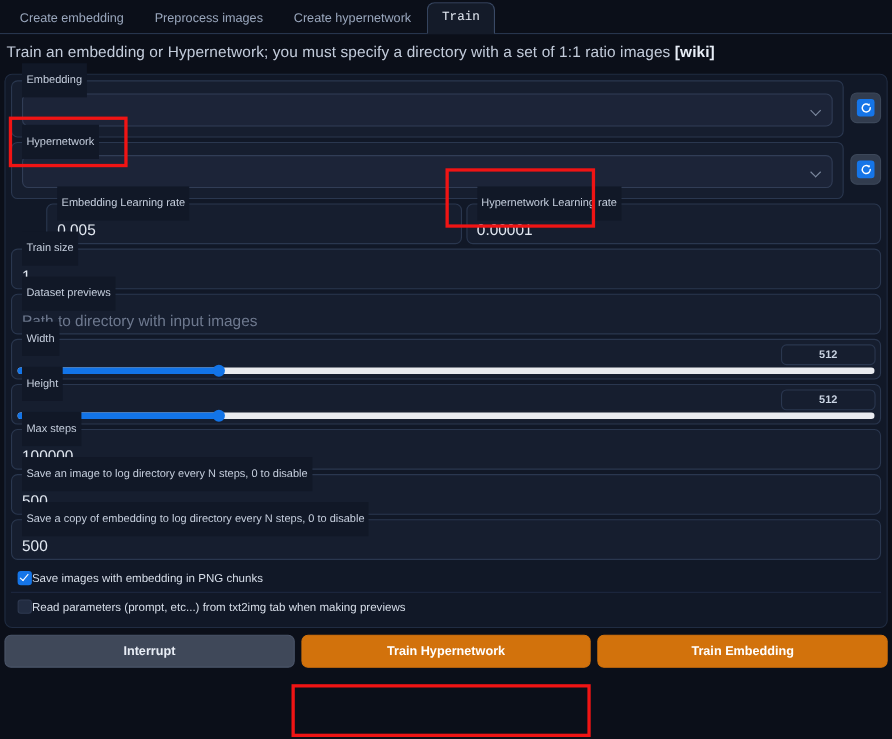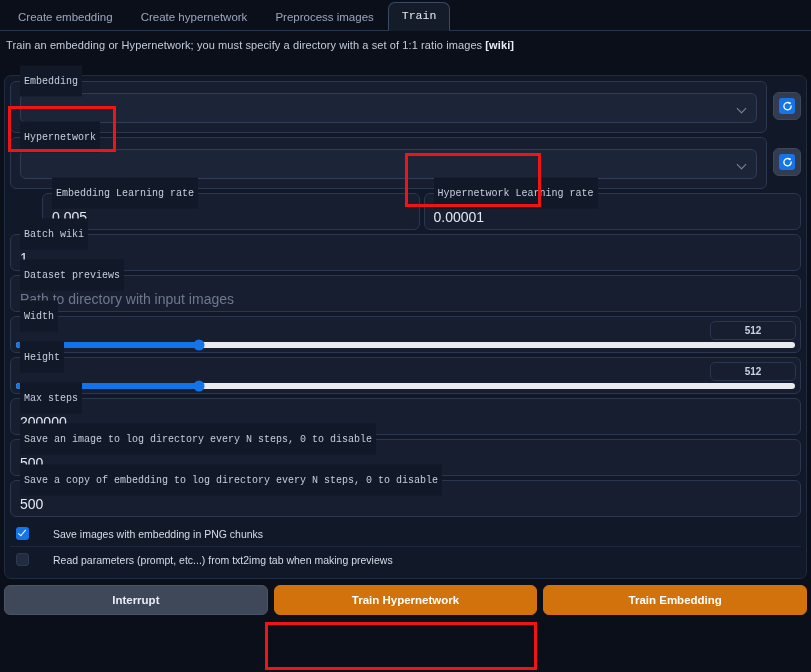--- a/index.html
+++ b/index.html
@@ -24,22 +24,22 @@
     border-radius: 7px 7px 0 0; line-height: 14px;
     position: relative; top: 1px; white-space: nowrap;
   }
   .tab.active {
     color: #e6ecf5; background: #141b29;
     border-color: #3a4a66; border-bottom: 1px solid #141b29; font-family: Liberation Mono, monospace;
   }
 
   
   .desc {
-    font-size: 11px; color: #c3ccdb;
-    padding: 8px 0 24px 6px; letter-spacing: .1px;
+    font-size: 14px; color: #c3ccdb;
+    padding: 8px 0 12px 6px; letter-spacing: .1px;
   }
   .desc .wiki { font-weight: bold; color: #e8eef7; }
 
   
   .panel {
     margin: 0 4px; background: #111827;
     border: 1px solid #202c42; border-radius: 7px;
     padding: 5px 5px 6px 5px;
   }
 
@@ -49,21 +49,21 @@
     border: 1px solid #2a3consistent; border-radius: 6px;
   }
   .group {
     border: 1px solid #2a374f;
     margin-bottom: 4px;
   }
   .glabel {
     position: absolute; top: -1px; left: 9px;
     transform: translateY(-50%);
     background: #111827; padding: 10px 4px;
-    font-size: 10px; color: #c6cfde; line-height: 11px; white-space: nowrap; font-family: Liberation Mono, monospace;
+    font-size: 10px; color: #c6cfde; line-height: 11px; white-space: nowrap;
   }
   .gbody { padding: 11px 0 0 0; }
 
   
   .row-drop { display: flex; align-items: stretch; gap: 6px; margin-bottom: 4px; }
   .drop-wrap { flex: 1; position: relative; }
   .drop-field {
     margin: 0 9px 9px 9px; height: 30px;
     background: #1c2438; border: 1px solid #313d56; border-radius: 6px;
     display: flex; align-items: center; padding: 0 9px;
@@ -110,21 +110,21 @@
     background: #e9ebef; border-radius: 3px;
   }
   .sl-fill { position: absolute; left: 0; top: 0; bottom: 0; background: #1274e8; border-radius: 3px; }
   .sl-thumb {
     position: absolute; top: 50%; width: 11px; height: 11px; border-radius: 50%;
     background: #1274e8; transform: translate(-50%, -50%);
   }
   .sl-wrap { position: relative; border: 1px solid #2a374f; border-radius: 6px; background: #161e2f; padding-top: 10px; }
 
   
-  .cbrow { display: flex; align-items: center; gap: 24px; padding: 6px 0 6px 6px; }
+  .cbrow { display: flex; align-items: center; gap: 0; padding: 6px 0 6px 6px; }
   .cbrow + .cbrow { border-top: 1px solid #1d2740; }
   .cbox { width: 13px; height: 13px; border-radius: 3px; position: relative; flex: none; }
   .cbox.on { background: #1575e8; }
   .cbox.off { background: #222c41; border: 1px solid #2e3950; }
   .cbox.on::after {
     content: ""; position: absolute; left: 4px; top: 1px;
     width: 3px; height: 7px; border-right: 1.8px solid #fff; border-bottom: 1.8px solid #fff;
     transform: rotate(40deg);
   }
   .cblabel { font-size: 10.5px; color: #d6dde8; }
@@ -142,22 +142,22 @@
   
   .redbox { position: absolute; border: 3px solid #f01414; pointer-events: none; z-index: 50; }
 </style>
 </head>
 <body>
 
 <div class="app">
 
   <div class="tabbar">
     <div class="tab">Create embedding</div>
+    <div class="tab">Preprocess images</div>
     <div class="tab">Create hypernetwork</div>
-    <div class="tab">Preprocess images</div>
     <div class="tab active">Train</div>
   </div>
 
   <div class="desc">
     <span>Train an embedding or Hypernetwork; you must specify a directory with a set of 1:1 ratio images </span><span class="wiki">[wiki]</span>
   </div>
 
   <div class="panel">
 
     <div class="row-drop">
@@ -209,21 +209,21 @@
       </div>
       <div class="group">
         <div class="glabel">Hypernetwork Learning rate</div>
         <div class="gbody">
           <div class="tinput">0.00001</div>
         </div>
       </div>
     </div>
 
     <div class="group">
-      <div class="glabel">Batch wiki</div>
+      <div class="glabel">Train size</div>
       <div class="gbody">
         <div class="tinput">1</div>
       </div>
     </div>
 
     <div class="group">
       <div class="glabel">Dataset previews</div>
       <div class="gbody">
         <div class="tinput ph">Path to directory with input images</div>
       </div>
@@ -249,21 +249,21 @@
       </div>
       <div class="sl-track">
         <div class="sl-fill" style="width:23.5%"></div>
         <div class="sl-thumb" style="left:23.5%"></div>
       </div>
     </div>
 
     <div class="group">
       <div class="glabel">Max steps</div>
       <div class="gbody">
-        <div class="tinput">200000</div>
+        <div class="tinput">100000</div>
       </div>
     </div>
 
     <div class="group">
       <div class="glabel">Save an image to log directory every N steps, 0 to disable</div>
       <div class="gbody">
         <div class="tinput">500</div>
       </div>
     </div>
 

